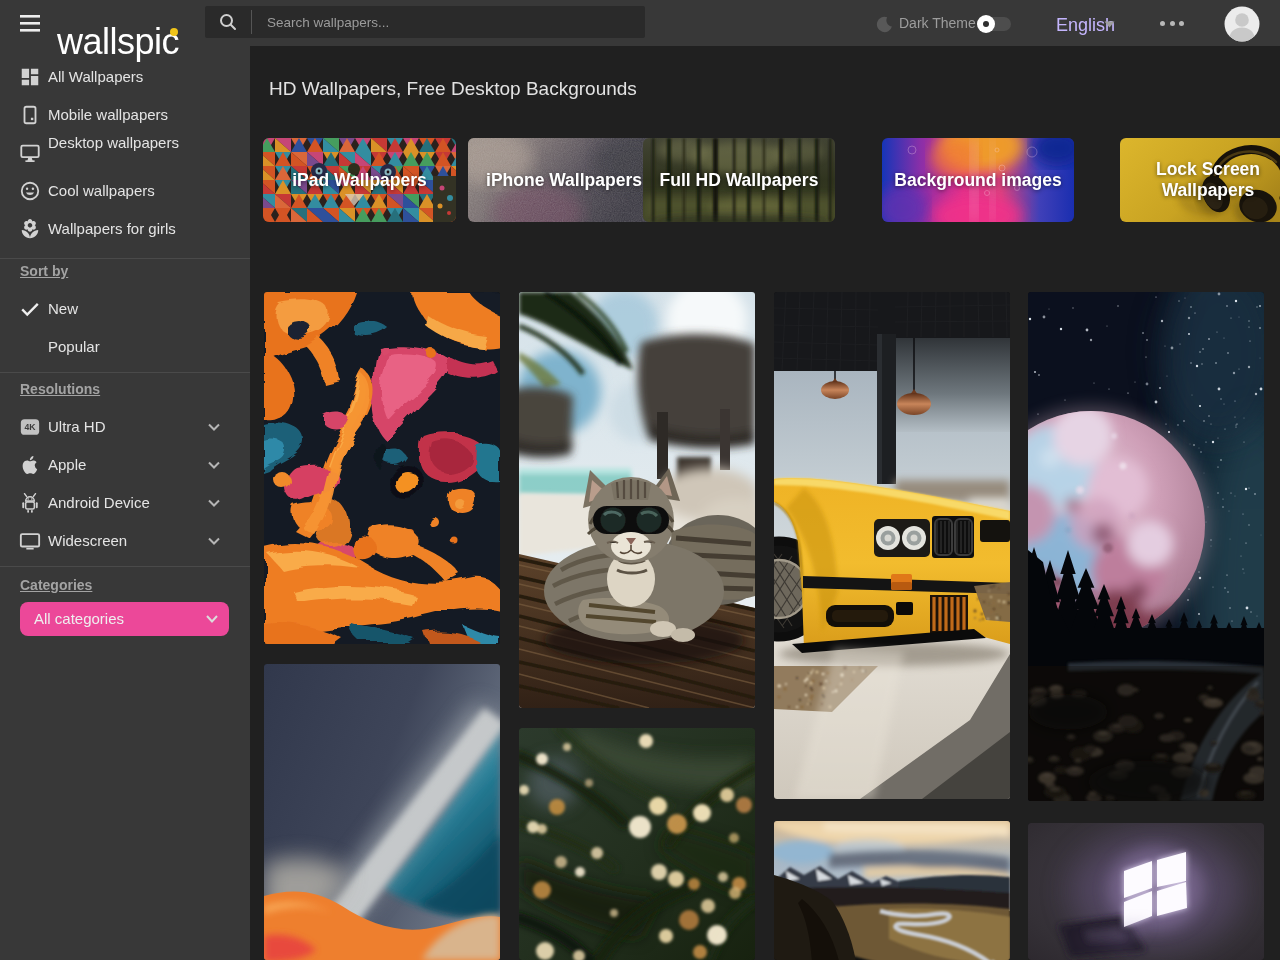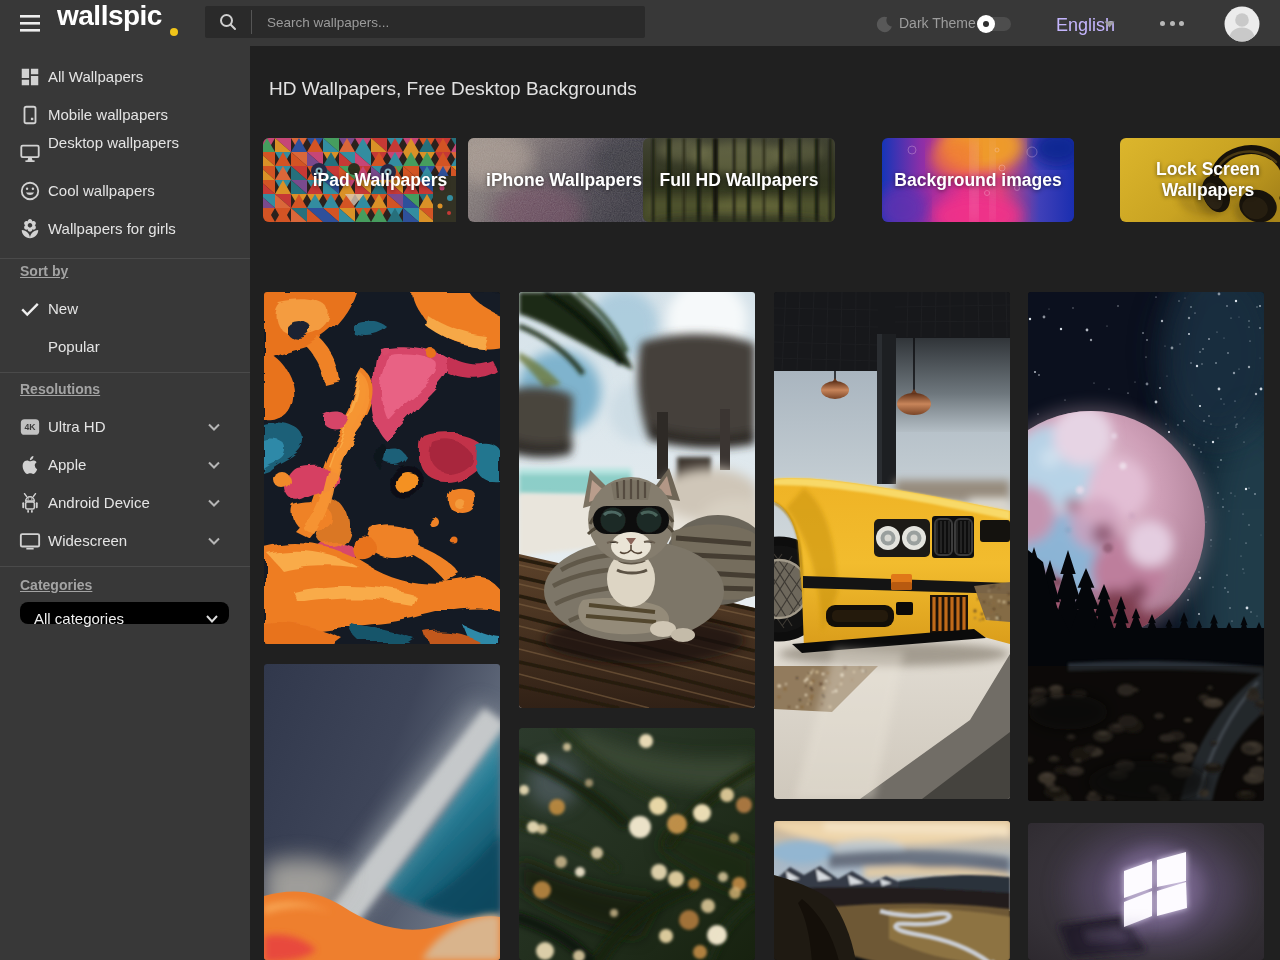--- a/index.html
+++ b/index.html
@@ -16,21 +16,21 @@
 .cardlbl{position:absolute;left:0;top:0;width:100%;height:100%;display:flex;align-items:center;justify-content:center;text-align:center;color:#fff;font-size:17.5px;font-weight:bold;text-shadow:0 1px 4px rgba(0,0,0,.55);}
 </style>
 </head>
 <body>
 <div id="header">
   <svg class="abs" style="left:20px;top:15px" width="20" height="17">
       <rect x="0" y="0" width="20" height="2.6" fill="#ededed"></rect>
       <rect x="0" y="7" width="20" height="2.6" fill="#ededed"></rect>
       <rect x="0" y="14" width="20" height="2.6" fill="#ededed"></rect>
     </svg>
-  <div class="abs" style="left:57px;top:0;font-size:28px;font-weight:bold;color:#fff;letter-spacing:-0.5px;">wallspic</div>
+  <div class="abs" style="left:57px;top:21px;font-size:36px;font-weight:normal;color:#fff;letter-spacing:-0.5px;">wallspic</div>
     <div class="abs" style="left:170px;top:27.5px;width:8px;height:8px;border-radius:50%;background:#f0c419;"></div>
   <div class="abs" style="left:205px;top:6px;width:440px;height:32px;background:#2a2a2a;border-radius:2px;">
     <svg class="abs" style="left:13px;top:6px" width="20" height="20" viewBox="0 0 20 20">
         <circle cx="8.5" cy="8.5" r="5.5" fill="none" stroke="#cfcfcf" stroke-width="2"></circle>
         <line x1="12.8" y1="12.8" x2="17" y2="17" stroke="#cfcfcf" stroke-width="2" stroke-linecap="round"></line>
       </svg>
     <div class="abs" style="left:46px;top:4px;width:1px;height:24px;background:#555;"></div>
     <div class="abs" style="left:62px;top:8.5px;color:#9b9b9b;font-size:13.5px;">Search wallpapers...</div>
   </div>
   <svg class="abs" style="left:876px;top:16px" width="17" height="17" viewBox="0 0 16 16">
@@ -137,31 +137,31 @@
   <svg class="micon" style="top:485px" viewBox="0 0 24 24">
       <rect x="2" y="4.5" width="20" height="13.5" rx="1.5" fill="none" stroke="#d2d2d2" stroke-width="2"></rect>
       <rect x="8" y="19.5" width="8" height="1.8" fill="#d2d2d2"></rect>
     </svg>
   <div class="mitem" style="top:485px">Widescreen</div>
   <svg class="chev" style="top:487px" viewBox="0 0 16 16">
       <path d="M3 5.5 L8 10.5 L13 5.5" fill="none" stroke="#b5b5b5" stroke-width="2"></path>
     </svg>
   <div class="sep" style="top:520px"></div>
   <div class="shead" style="top:531px">Categories</div>
-  <div class="abs" style="left:20px;top:556px;width:209px;height:22px;background:#000000;border-radius:8px;">
+  <div class="abs" style="left:20px;top:556px;width:209px;height:34px;background:#ec4899;border-radius:8px;">
     <div class="abs" style="left:14px;top:8px;color:#efefef;font-size:15px;">All categories</div>
     <svg class="abs" style="left:184px;top:10px" width="16" height="14" viewBox="0 0 16 14">
         <path d="M3 4 L8 9.5 L13 4" fill="none" stroke="#dcdcdc" stroke-width="2"></path>
       </svg>
   </div>
 </div>
 
 <div class="abs" style="left:269px;top:78px;color:#e2e2e2;font-size:19px;">HD Wallpapers, Free Desktop Backgrounds</div>
 
-<div class="card" id="card1" style="left:263px;width:193px;padding-left:41px;">
+<div class="card" id="card1" style="left:263px;width:193px;">
     <svg width="193" height="84" viewBox="0 0 193 84" style="position:absolute;left:0;top:0">
       <path d="M-4,0 h16 l-8,14 Z" fill="#d14a86"></path>
       <path d="M-4,14 h16 l-8,-14 Z" fill="#3fae6a"></path>
       <path d="M-4,14 h16 v14 Z" fill="#e05a28"></path>
       <path d="M-4,14 v14 h16 Z" fill="#e8a02c"></path>
       <path d="M-4,28 h16 v14 Z" fill="#e05a28"></path>
       <path d="M-4,28 v14 h16 Z" fill="#e8a02c"></path>
       <path d="M-4,42 h16 v14 Z" fill="#e05a28"></path>
       <path d="M-4,42 v14 h16 Z" fill="#d13c3c"></path>
       <path d="M-4,56 h16 v14 Z" fill="#2a9bb5"></path>

